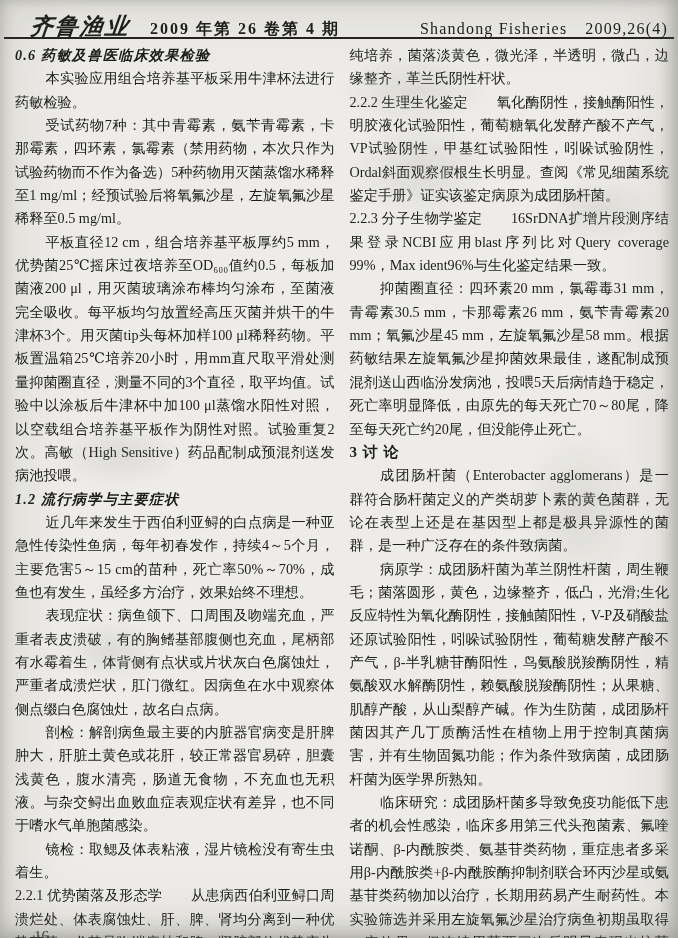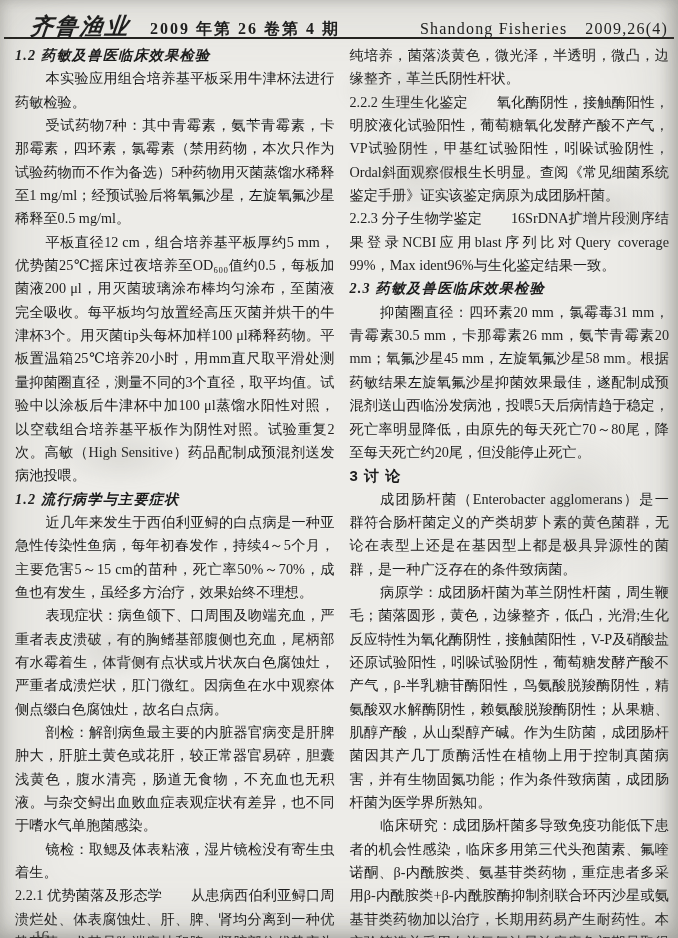--- a/index.html
+++ b/index.html
@@ -26,21 +26,21 @@
   .rule{position:absolute;top:37px;left:4px;right:4px;height:2px;background:#23221f;}
   
   .columns{position:absolute;top:44px;left:15px;right:9px;bottom:4px;
            display:flex;gap:15px;}
   .col{flex:1 1 0;min-width:0;font-size:14.2px;line-height:23.35px;
        text-align:justify;text-justify:inter-ideograph;}
   .col p{margin:0;}
   .p-indent{text-indent:2.15em;}
   .p-flow{text-indent:0;}
   .h-kai{font-weight:700;font-style:italic;letter-spacing:1.2px;}
-  .h-bold{font-family:Liberation Sans, sans-serif;
+  .h-bold{font-family:Liberation Serif, serif;
           font-weight:700;font-size:15px;letter-spacing:1px;}
   .pageno{position:absolute;left:34px;bottom:-7px;font-size:15px;color:#3a3a38;}
   
   .ghost{position:absolute;pointer-events:none;filter:blur(5px);
          background:radial-gradient(closest-side,rgba(125,125,118,.16),rgba(125,125,118,0));}
   .g1{left:338px;top:55px;width:150px;height:70px;}
   .g2{left:350px;top:120px;width:140px;height:100px;}
   .g3{left:55px;top:425px;width:130px;height:60px;}
   .g4{left:545px;top:175px;width:110px;height:70px;}
   .g5{left:520px;top:430px;width:120px;height:160px;}
@@ -57,36 +57,35 @@
     </div>
     <div class="hdr-right">
       <span>Shandong Fisheries</span><span class="issue-en">2009,26(4)</span>
     </div>
   </header>
 
   <div class="rule"></div>
 
   <main class="columns">
     <section class="col" id="col-left">
-        <p class="h-kai">1.2 药敏及兽医临床效果检验</p>
+        <p class="h-kai">0.6 药敏及兽医临床效果检验</p>
         <p class="p-indent">本实验应用组合培养基平板采用牛津杯法进行药敏检验。</p>
         <p class="p-indent">受试药物7种：其中青霉素，氨苄青霉素，卡那霉素，四环素，氯霉素（禁用药物，本次只作为试验药物而不作为备选）5种药物用灭菌蒸馏水稀释至1 mg/ml；经预试验后将氧氟沙星，左旋氧氟沙星稀释至0.5 mg/ml。</p>
         <p class="p-indent">平板直径12 cm，组合培养基平板厚约5 mm，优势菌25℃摇床过夜培养至OD₆₀₀值约0.5，每板加菌液200 μl，用灭菌玻璃涂布棒均匀涂布，至菌液完全吸收。每平板均匀放置经高压灭菌并烘干的牛津杯3个。用灭菌tip头每杯加样100 μl稀释药物。平板置温箱25℃培养20小时，用mm直尺取平滑处测量抑菌圈直径，测量不同的3个直径，取平均值。试验中以涂板后牛津杯中加100 μl蒸馏水阳性对照，以空载组合培养基平板作为阴性对照。试验重复2次。高敏（High Sensitive）药品配制成预混剂送发病池投喂。</p>
         <p class="h-kai">1.2 流行病学与主要症状</p>
         <p class="p-indent">近几年来发生于西伯利亚鲟的白点病是一种亚急性传染性鱼病，每年初春发作，持续4～5个月，主要危害5～15 cm的苗种，死亡率50%～70%，成鱼也有发生，虽经多方治疗，效果始终不理想。</p>
         <p class="p-indent">表现症状：病鱼颌下、口周围及吻端充血，严重者表皮溃破，有的胸鳍基部腹侧也充血，尾柄部有水霉着生，体背侧有点状或片状灰白色腐蚀灶，严重者成溃烂状，肛门微红。因病鱼在水中观察体侧点缀白色腐蚀灶，故名白点病。</p>
         <p class="p-indent">剖检：解剖病鱼最主要的内脏器官病变是肝脾肿大，肝脏土黄色或花肝，较正常器官易碎，胆囊浅黄色，腹水清亮，肠道无食物，不充血也无积液。与杂交鲟出血败血症表观症状有差异，也不同于嗜水气单胞菌感染。</p>
         <p class="p-indent">镜检：取鳃及体表粘液，湿片镜检没有寄生虫着生。</p>
         <p class="p-flow">2.2.1 优势菌落及形态学　　从患病西伯利亚鲟口周溃烂处、体表腐蚀灶、肝、脾、肾均分离到一种优势菌落，尤其是吻端病灶和脾、肾脏部位优势率为高，25℃传代</p>
       </section>
     <section class="col" id="col-right">
         <p class="p-flow">纯培养，菌落淡黄色，微光泽，半透明，微凸，边缘整齐，革兰氏阴性杆状。</p>
         <p class="p-flow">2.2.2 生理生化鉴定　　氧化酶阴性，接触酶阳性，明胶液化试验阳性，葡萄糖氧化发酵产酸不产气，VP试验阴性，甲基红试验阳性，吲哚试验阴性，Ordal斜面观察假根生长明显。查阅《常见细菌系统鉴定手册》证实该鉴定病原为成团肠杆菌。</p>
         <p class="p-flow">2.2.3 分子生物学鉴定　　16SrDNA扩增片段测序结果登录NCBI应用blast序列比对Query coverage 99%，Max ident96%与生化鉴定结果一致。</p>
-        <p class="h-kai">2.3 药敏及兽医临床效果检验</p>
         <p class="p-indent">抑菌圈直径：四环素20 mm，氯霉毒31 mm，青霉素30.5 mm，卡那霉素26 mm，氨苄青霉素20 mm；氧氟沙星45 mm，左旋氧氟沙星58 mm。根据药敏结果左旋氧氟沙星抑菌效果最佳，遂配制成预混剂送山西临汾发病池，投喂5天后病情趋于稳定，死亡率明显降低，由原先的每天死亡70～80尾，降至每天死亡约20尾，但没能停止死亡。</p>
         <p class="h-bold">3 讨 论</p>
         <p class="p-indent">成团肠杆菌（Enterobacter agglomerans）是一群符合肠杆菌定义的产类胡萝卜素的黄色菌群，无论在表型上还是在基因型上都是极具异源性的菌群，是一种广泛存在的条件致病菌。</p>
         <p class="p-indent">病原学：成团肠杆菌为革兰阴性杆菌，周生鞭毛；菌落圆形，黄色，边缘整齐，低凸，光滑;生化反应特性为氧化酶阴性，接触菌阳性，V-P及硝酸盐还原试验阳性，吲哚试验阴性，葡萄糖发酵产酸不产气，β-半乳糖苷酶阳性，鸟氨酸脱羧酶阴性，精氨酸双水解酶阴性，赖氨酸脱羧酶阴性；从果糖、肌醇产酸，从山梨醇产碱。作为生防菌，成团肠杆菌因其产几丁质酶活性在植物上用于控制真菌病害，并有生物固氮功能；作为条件致病菌，成团肠杆菌为医学界所熟知。</p>
         <p class="p-indent">临床研究：成团肠杆菌多导致免疫功能低下患者的机会性感染，临床多用第三代头孢菌素、氟喹诺酮、β-内酰胺类、氨基苷类药物，重症患者多采用β-内酰胺类+β-内酰胺酶抑制剂联合环丙沙星或氨基苷类药物加以治疗，长期用药易产生耐药性。本实验筛选并采用左旋氧氟沙星治疗病鱼初期虽取得一定效果，但连续用药两三次后明显表现出抗药性，与上述结论基本一致。</p>
       </section>
   </main>
 
   <div class="ghost g1"></div>
   <div class="ghost g2"></div>

